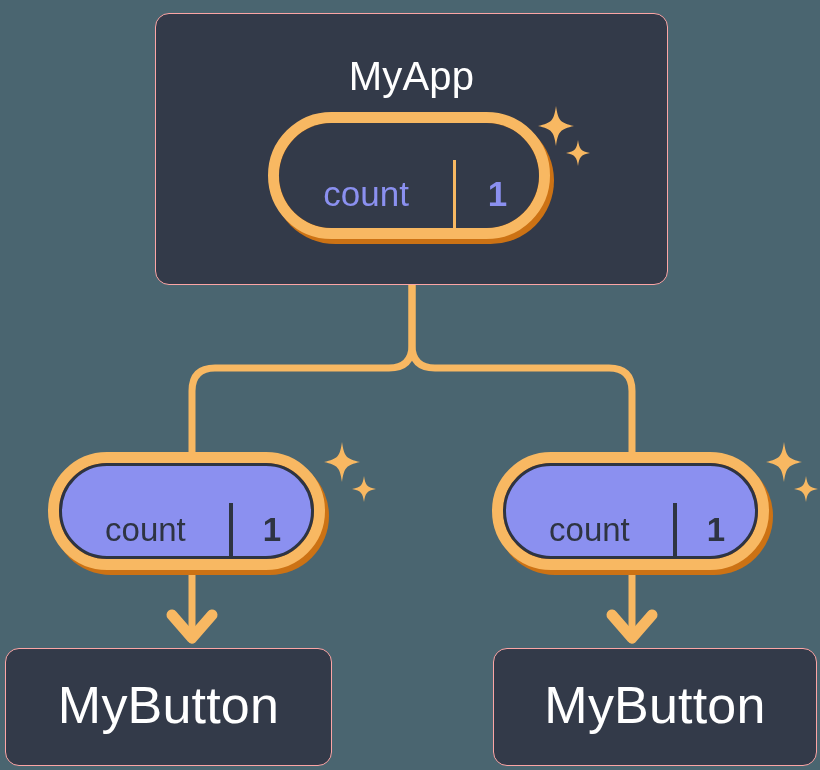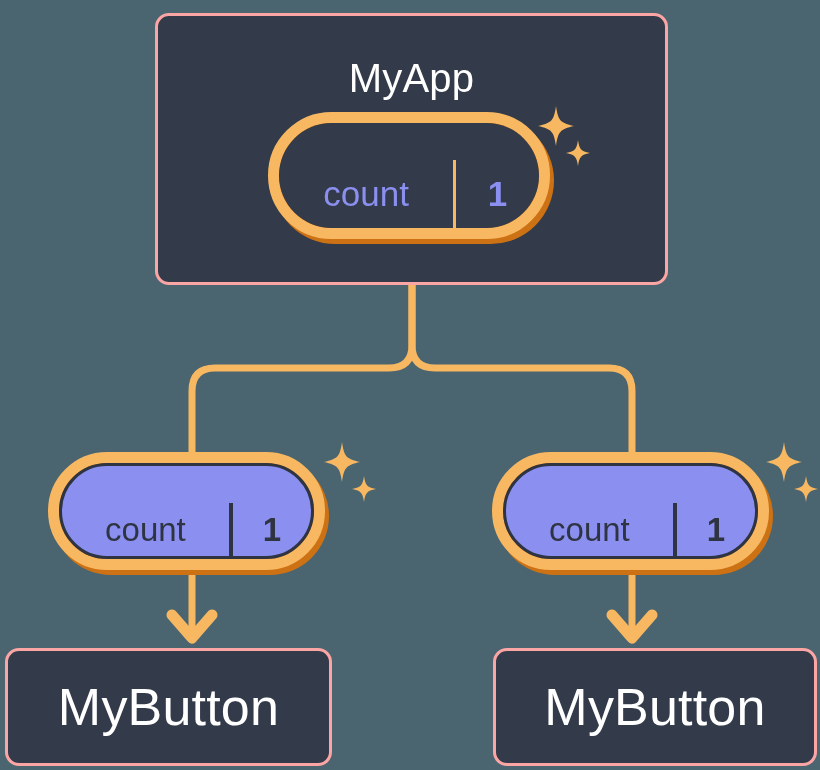--- a/index.html
+++ b/index.html
@@ -16,21 +16,21 @@
   #stage {
     position: relative;
     width: 820px;
     height: 770px;
   }
 
   
   .comp-box {
     position: absolute;
     background: #333a49;
-    border: 3px solid #fca5a5;
+    border: 1px solid #fca5a5;
     border-radius: 14px;
     box-sizing: border-box;
     z-index: 4;
   }
   .comp-title {
     position: absolute;
     left: 0;
     right: 0;
     text-align: center;
     color: #ffffff;

